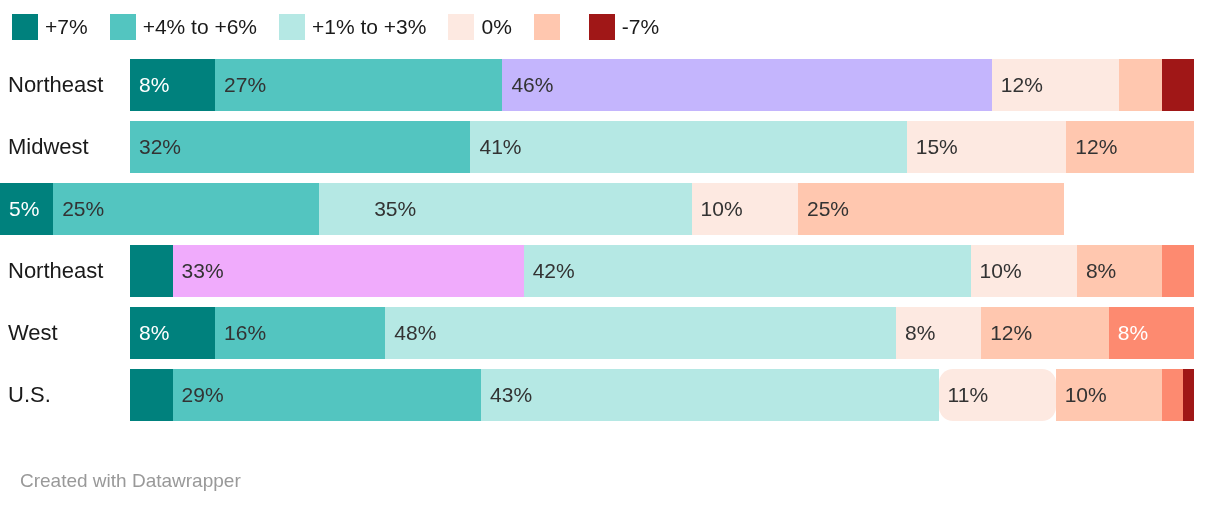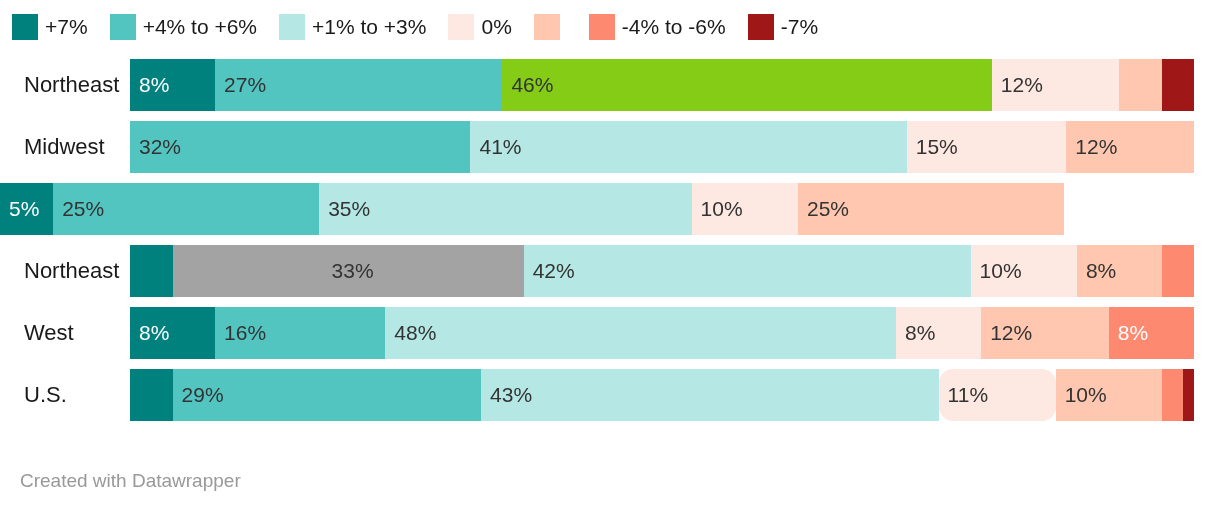--- a/index.html
+++ b/index.html
@@ -57,21 +57,21 @@
     display: flex;
     align-items: center;
     height: 62px;
   }
   .row-label {
     width: 130px;
     flex: 0 0 130px;
     text-align: left;
     font-size: 22px;
     color: #1a1a1a;
-    padding-left: 24px;
+    padding-left: 8px;
     box-sizing: border-box;
     white-space: nowrap;
   }
   .bar {
     position: relative;
     display: flex;
     height: 52px;
     width: 1064px;
     flex: 0 0 1064px;
     overflow: hidden;
@@ -123,40 +123,36 @@
         <span class="legend-label">+1% to +3%</span>
       </div>
       <div class="legend-item">
         <span class="legend-swatch" style="background: rgb(253, 233, 225);"></span>
         <span class="legend-label">0%</span>
       </div>
       <div class="legend-item">
         <span class="legend-swatch" style="background: rgb(255, 199, 175);"></span>
       </div>
       <div class="legend-item">
-        <span class="legend-swatch" style="background: rgb(253, 138, 112);"></span>
-        <span class="legend-label">-4% to -6%</span>
-      </div>
-      <div class="legend-item">
         <span class="legend-swatch" style="background: rgb(160, 23, 23);"></span>
         <span class="legend-label">-7%</span>
       </div>
     </div>
 
   <div class="rows">
       <div class="row">
         <div class="row-label">Northeast</div>
         <div class="bar">
           <div class="seg" style="background: rgb(0, 129, 125); width: 8%;">
             <span class="seg-label light">8%</span>
           </div>
           <div class="seg" style="background: rgb(83, 197, 192); width: 27%;">
             <span class="seg-label dark">27%</span>
           </div>
-          <div class="seg" style="background: #84cc16; width: 46%;">
+          <div class="seg" style="background: #c4b5fd; width: 46%;">
             <span class="seg-label dark">46%</span>
           </div>
           <div class="seg" style="background: rgb(253, 233, 225); width: 12%;">
             <span class="seg-label dark">12%</span>
           </div>
           <div class="seg" style="background: rgb(255, 199, 175); width: 4%;"></div>
           <div class="seg" style="background: rgb(160, 23, 23); width: 3%;"></div>
         </div>
       </div>
       <div class="row">
@@ -177,36 +173,36 @@
         </div>
       </div>
       <div class="row">
         <div class="bar">
           <div class="seg" style="background: rgb(0, 129, 125); width: 5%;">
             <span class="seg-label light">5%</span>
           </div>
           <div class="seg" style="background: rgb(83, 197, 192); width: 25%;">
             <span class="seg-label dark">25%</span>
           </div>
-          <div class="seg" style="background: rgb(181, 232, 228); width: 35%;">
+          <div class="seg" style="background: rgb(181, 232, 228); width: 35%; padding-left: 46px;">
             <span class="seg-label dark">35%</span>
           </div>
           <div class="seg" style="background: rgb(253, 233, 225); width: 10%;">
             <span class="seg-label dark">10%</span>
           </div>
           <div class="seg" style="background: rgb(255, 199, 175); width: 25%;">
             <span class="seg-label dark">25%</span>
           </div>
         </div>
       </div>
       <div class="row">
         <div class="row-label">Northeast</div>
         <div class="bar">
           <div class="seg" style="background: rgb(0, 129, 125); width: 4%;"></div>
-          <div class="seg" style="background: #a3a3a3; width: 33%; justify-content: center;">
+          <div class="seg" style="background: #f0abfc; width: 33%;">
             <span class="seg-label dark">33%</span>
           </div>
           <div class="seg" style="background: rgb(181, 232, 228); width: 42%;">
             <span class="seg-label dark">42%</span>
           </div>
           <div class="seg" style="background: rgb(253, 233, 225); width: 10%;">
             <span class="seg-label dark">10%</span>
           </div>
           <div class="seg" style="background: rgb(255, 199, 175); width: 8%;">
             <span class="seg-label dark">8%</span>

